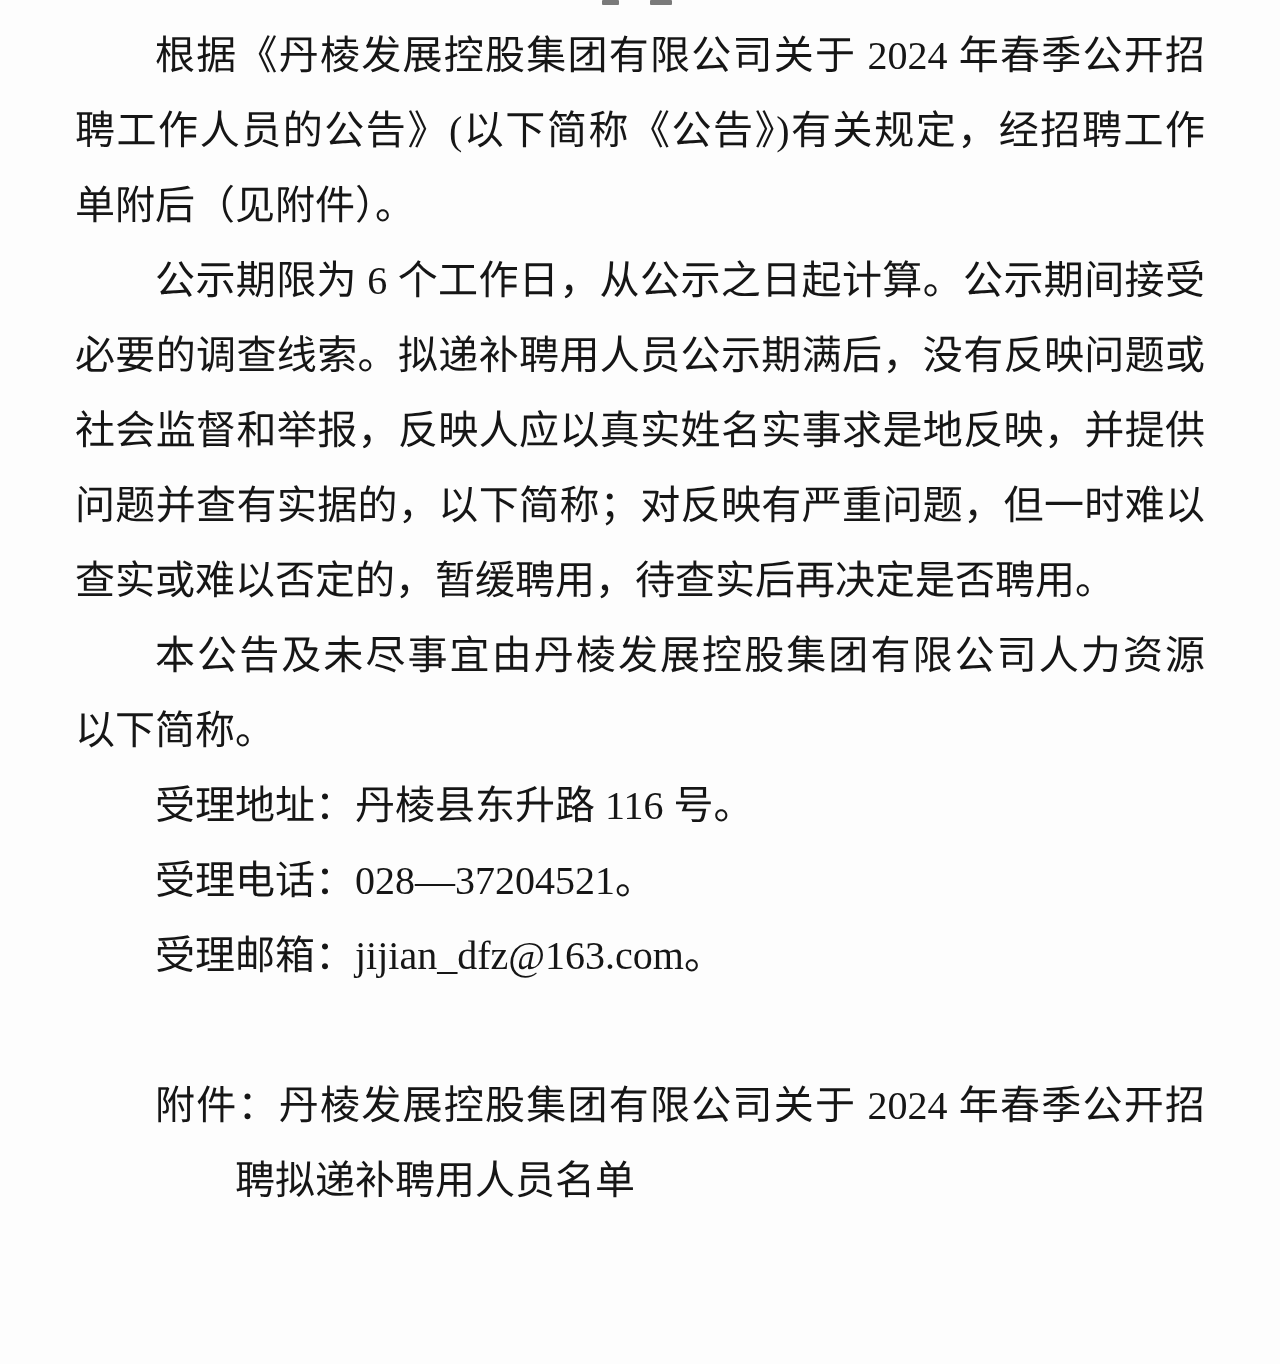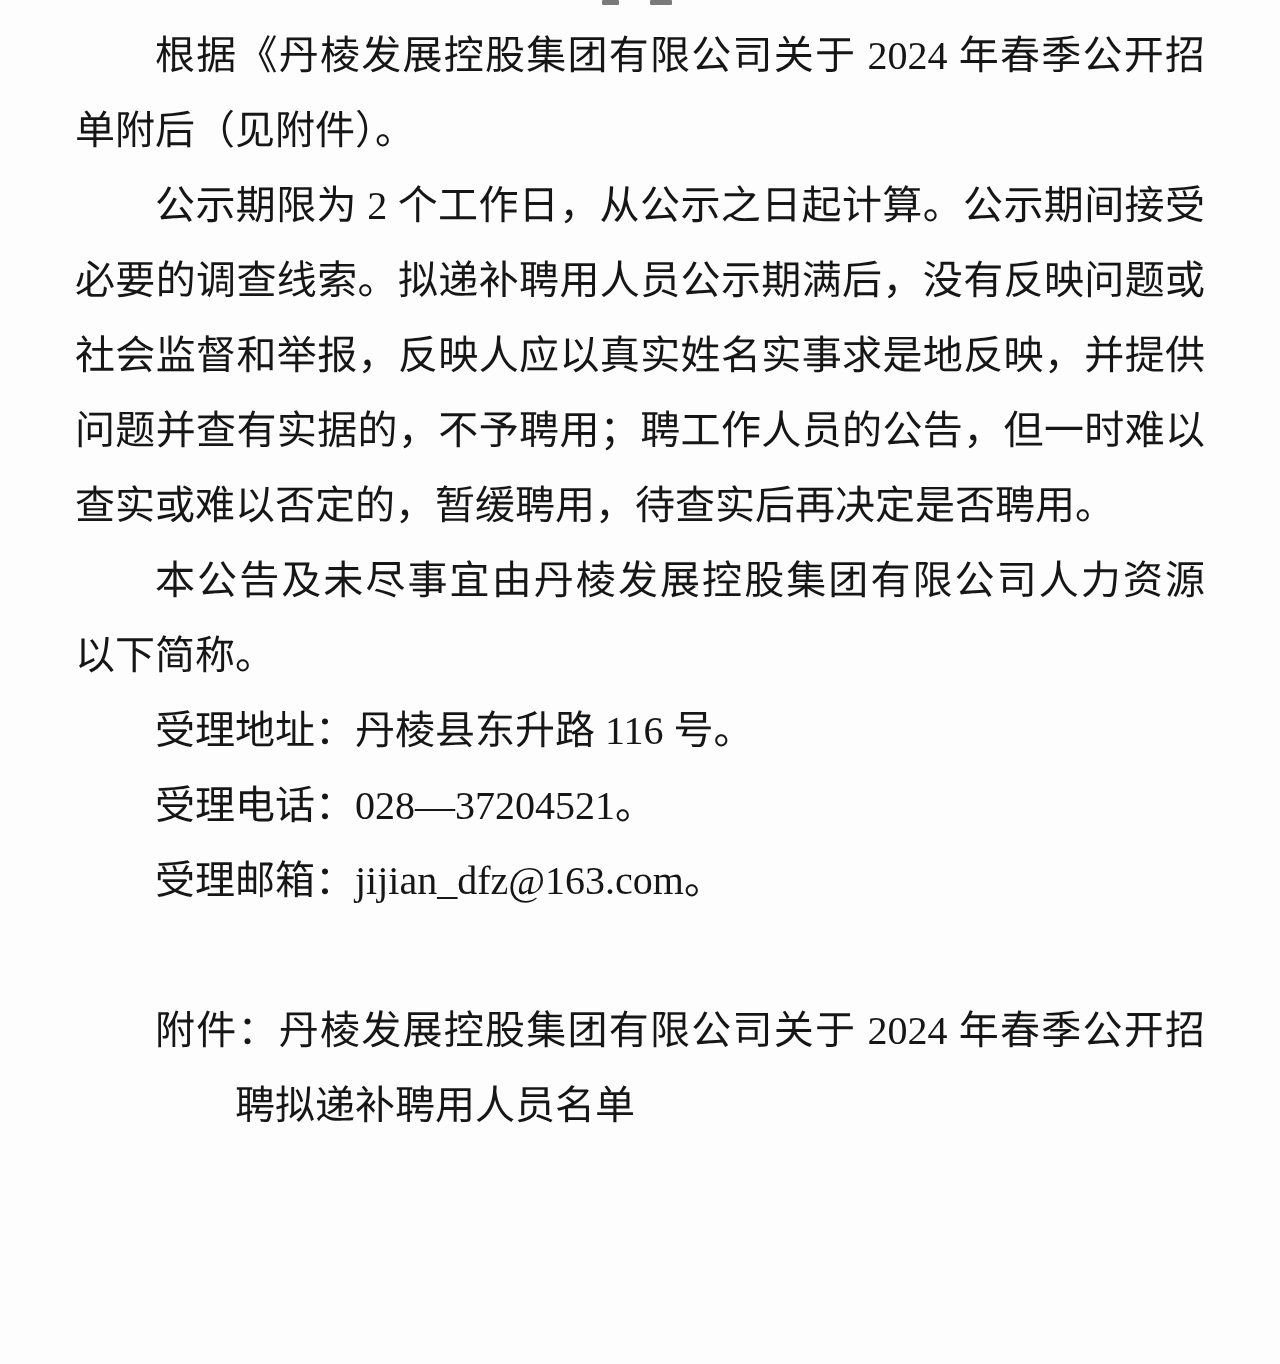--- a/index.html
+++ b/index.html
@@ -73,26 +73,27 @@
 <div class="page">
 
   <div class="top-fragment">
     <i class="m m1"></i>
     <i class="m m2"></i>
   </div>
 
   <div class="doc">
 
     <p class="ln fill ind">根据《丹棱发展控股集团有限公司关于 2024 年春季公开招</p>
+    <p class="ln fill">聘工作人员的公告》(以下简称《公告》)有关规定，经招聘工作</p>
     <p class="ln">单附后（见附件）。</p>
 
-    <p class="ln fill ind">公示期限为 2 个工作日，从公示之日起计算。公示期间接受</p>
+    <p class="ln fill ind">公示期限为 6 个工作日，从公示之日起计算。公示期间接受</p>
     <p class="ln fill">必要的调查线索。拟递补聘用人员公示期满后，没有反映问题或</p>
     <p class="ln fill">社会监督和举报，反映人应以真实姓名实事求是地反映，并提供</p>
-    <p class="ln fill">问题并查有实据的，不予聘用；聘工作人员的公告，但一时难以</p>
+    <p class="ln fill">问题并查有实据的，以下简称；对反映有严重问题，但一时难以</p>
     <p class="ln">查实或难以否定的，暂缓聘用，待查实后再决定是否聘用。</p>
 
     <p class="ln fill ind">本公告及未尽事宜由丹棱发展控股集团有限公司人力资源</p>
     <p class="ln">以下简称。</p>
 
     <p class="ln ind">受理地址：丹棱县东升路 116 号。</p>
     <p class="ln ind">受理电话：028—37204521。</p>
     <p class="ln ind">受理邮箱：jijian_dfz@163.com。</p>
 
     <p class="ln fill ind gap">附件：丹棱发展控股集团有限公司关于 2024 年春季公开招</p>

